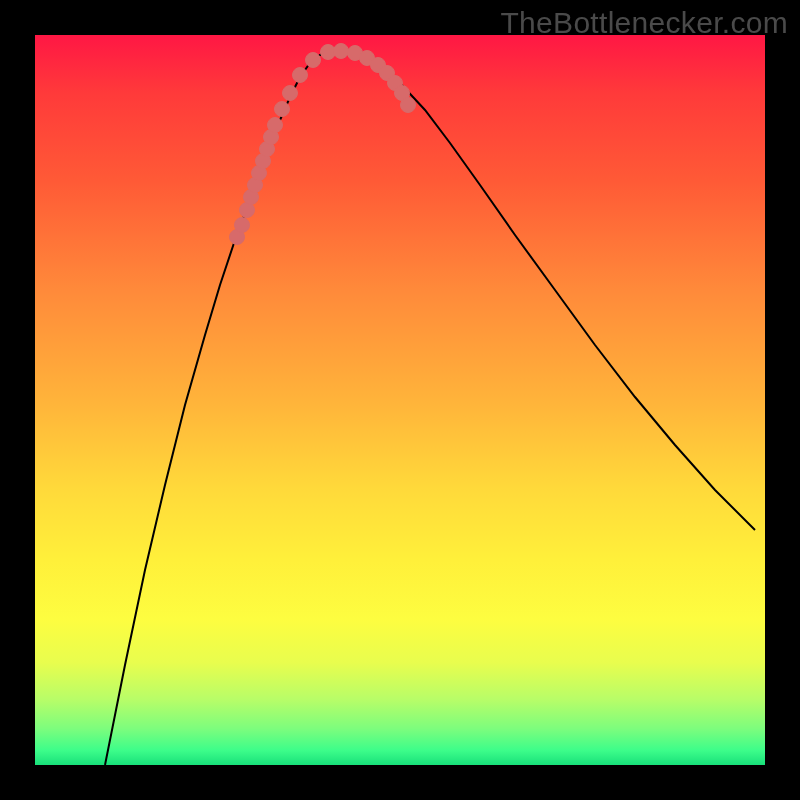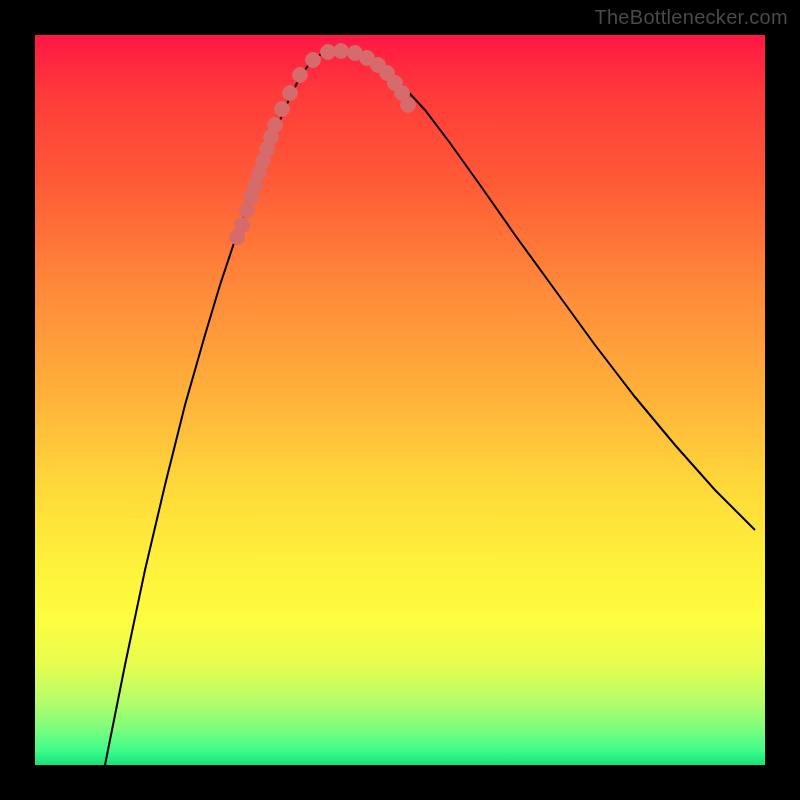--- a/index.html
+++ b/index.html
@@ -39,21 +39,21 @@
       #7dfd7d 95%,
       #3dfd8a 98%,
       #18e07a 100%
     );
   }
   .watermark {
     position: absolute;
     top: 6px;
     right: 12px;
     color: #4a4a4a;
-    font-size: 20px;
+    font-size: 30px;
     font-weight: 500;
     letter-spacing: 0.3px;
     z-index: 5;
   }
   svg.curve {
     position: absolute;
     top: 0;
     left: 0;
     width: 730px;
     height: 730px;

